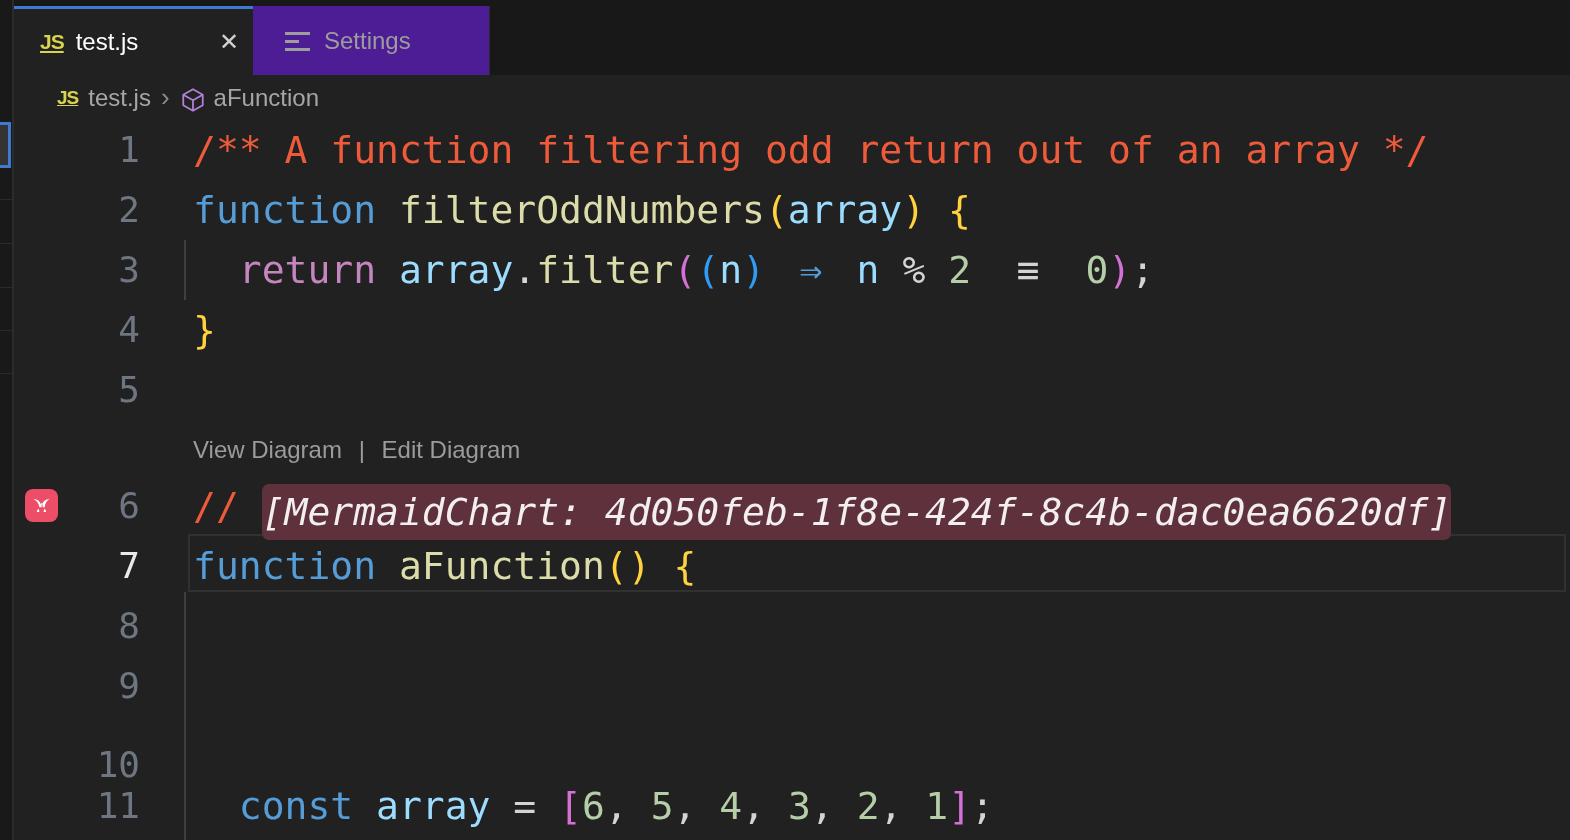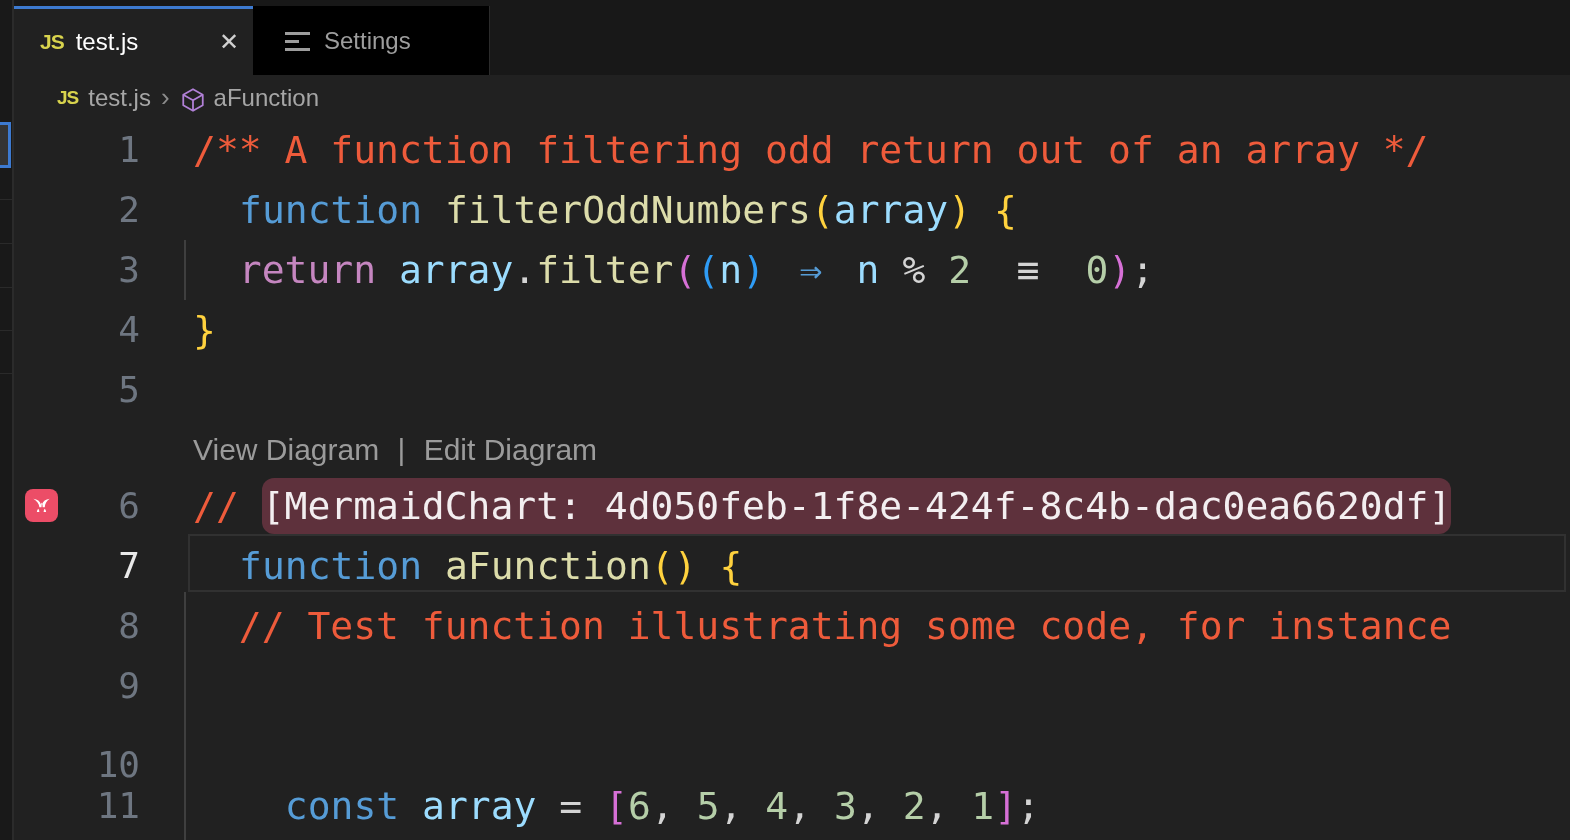--- a/index.html
+++ b/index.html
@@ -11,26 +11,26 @@
             background:#191919; border-right:2px solid #2b2b2b; z-index:5; }
   .sliver-sep { position:absolute; left:0; width:12px; height:1px; background:#2a2a2a; }
   .sliver-selected { position:absolute; left:-6px; top:122px; width:17px; height:46px;
                      background:#343434; border:3px solid var(--c-accent); }
 
   
   .tabbar { position:absolute; left:14px; top:0; right:0; height:75px; background:#181818; }
   .tab { position:absolute; top:6px; height:69px; display:flex; align-items:center; cursor:pointer; }
   .tab.active { left:0; width:239px; background:#212121; border-top:3px solid var(--c-accent);
                 color:#ffffff; }
-  .tab.inactive { left:239px; width:237px; background:#000000; color:#9d9d9d;
+  .tab.inactive { left:239px; width:237px; background:#4c1d95; color:#9d9d9d;
                   border-right:1px solid #2b2b2b; }
   .tab-label { font-size:24px; }
   .tab.active .tab-label { margin-left:12px; }
   .tab.inactive .tab-label { margin-left:14px; }
-  .js-badge { font-size:21px; font-weight:bold; color:var(--c-js); margin-left:26px; letter-spacing:-1px; }
+  .js-badge { font-size:21px; font-weight:bold; color:var(--c-js); margin-left:26px; letter-spacing:-1px;text-decoration:underline; }
   .close-x { position:absolute; right:14px; top:50%; transform:translateY(-50%);
              font-size:24px; color:#d0d0d0; line-height:1; cursor:pointer; }
   .settings-glyph { width:25px; height:20px; position:relative; margin-left:32px; }
   .settings-glyph i { position:absolute; left:0; height:3px; background:#9d9d9d; display:block; }
   .settings-glyph i:nth-child(1){ top:1px;  width:25px; }
   .settings-glyph i:nth-child(2){ top:9px;  width:14px; }
   .settings-glyph i:nth-child(3){ top:17px; width:25px; }
 
   
   .breadcrumbs { position:absolute; left:14px; top:75px; right:0; height:45px; background:#212121;
@@ -43,37 +43,37 @@
   
   .editor { position:absolute; left:14px; top:120px; right:0; bottom:0; background:#212121; }
   .code-row { position:absolute; left:0; right:0; height:60px; line-height:60px;
               font-family:"DejaVu Sans Mono", monospace; font-size:38px; white-space:pre; }
   .line-num { position:absolute; left:0; top:0; width:126px; text-align:right;
               color:var(--c-linenum); font-size:36px; cursor:pointer; }
   .line-num.active { color:#e9e9e9; }
   .code-text { position:absolute; left:179px; top:0; cursor:text; }
 
   .tok-comment { color:var(--c-comment); }
-  .tok-keyword { color:var(--c-keyword);margin-left:46px; }
+  .tok-keyword { color:var(--c-keyword); }
   .tok-control { color:var(--c-control); }
   .tok-func    { color:var(--c-func); }
   .tok-var     { color:var(--c-var); }
   .tok-num     { color:var(--c-num); }
   .tok-punct   { color:var(--c-punct); }
   .tok-b1      { color:var(--c-b1); }
   .tok-b2      { color:var(--c-b2); }
   .tok-b3      { color:var(--c-b3); }
   .tok-arrow   { color:var(--c-keyword); }
   .tok-hl { background:var(--c-hlbg); color:var(--c-hltext); display:inline-block;
-            height:56px; line-height:56px; vertical-align:top; margin-top:2px; border-radius:12px; }
+            height:56px; line-height:56px; vertical-align:top; margin-top:8px; border-radius:7px;font-style:italic; }
   .w2 { display:inline-block; width:2ch; text-align:center; }
   .w3 { display:inline-block; width:3ch; text-align:center; }
 
   .codelens { position:absolute; left:179px; top:304px; height:52px; line-height:52px;
-              color:var(--c-codelens); font-size:30px; }
+              color:var(--c-codelens); font-size:24px; }
   .codelens .lens-link { cursor:pointer; }
   .codelens .lens-div { margin:0 10px; }
 
   .indent-guide { position:absolute; width:2px; background:#3f3f3f; left:170px; }
   .guide-a { top:120px; height:60px; }
   .guide-b { top:472px; height:364px; }
 
   .cur-line-box { position:absolute; left:174px; top:414px; width:1378px; height:58px;
                   border:2px solid #313131; pointer-events:none; }
 
@@ -134,21 +134,21 @@
   </div>
 
   <div id="code-lines">
       <div class="code-row" style="top: 0px;"><div class="line-num">1</div><div class="code-text"><span class="tok-comment">/** A function filtering odd return out of an array */</span></div></div>
       <div class="code-row" style="top: 60px;"><div class="line-num">2</div><div class="code-text"><span class="tok-keyword">function</span><span class="tok-punct"> </span><span class="tok-func">filterOddNumbers</span><span class="tok-b1">(</span><span class="tok-var">array</span><span class="tok-b1">)</span><span class="tok-punct"> </span><span class="tok-b1">{</span></div></div>
       <div class="code-row" style="top: 120px;"><div class="line-num">3</div><div class="code-text"><span class="tok-punct">  </span><span class="tok-control">return</span><span class="tok-punct"> </span><span class="tok-var">array</span><span class="tok-punct">.</span><span class="tok-func">filter</span><span class="tok-b2">(</span><span class="tok-b3">(</span><span class="tok-var">n</span><span class="tok-b3">)</span><span class="tok-punct"> </span><span class="tok-arrow w2">⇒</span><span class="tok-punct"> </span><span class="tok-var">n</span><span class="tok-punct"> </span><span class="tok-punct">%</span><span class="tok-punct"> </span><span class="tok-num">2</span><span class="tok-punct"> </span><span class="tok-punct w3">≡</span><span class="tok-punct"> </span><span class="tok-num">0</span><span class="tok-b2">)</span><span class="tok-punct">;</span></div></div>
       <div class="code-row" style="top: 180px;"><div class="line-num">4</div><div class="code-text"><span class="tok-b1">}</span></div></div>
       <div class="code-row" style="top: 240px;"><div class="line-num">5</div><div class="code-text"></div></div>
       <div class="code-row" style="top: 356px;"><div class="line-num">6</div><div class="code-text"><span class="tok-comment">// </span><span class="tok-hl">[MermaidChart: 4d050feb-1f8e-424f-8c4b-dac0ea6620df]</span></div></div>
       <div class="code-row" style="top: 416px;"><div class="line-num active">7</div><div class="code-text"><span class="tok-keyword">function</span><span class="tok-punct"> </span><span class="tok-func">aFunction</span><span class="tok-b1">(</span><span class="tok-b1">)</span><span class="tok-punct"> </span><span class="tok-b1">{</span></div></div>
-      <div class="code-row" style="top: 476px;"><div class="line-num">8</div><div class="code-text"><span class="tok-punct">  </span><span class="tok-comment">// Test function illustrating some code, for instance</span></div></div>
+      <div class="code-row" style="top: 476px;"><div class="line-num">8</div></div>
       <div class="code-row" style="top: 536px;"><div class="line-num">9</div></div>
       <div class="code-row" style="top: 615px;"><div class="line-num">10</div><div class="code-text"></div></div>
       <div class="code-row" style="top: 656px;"><div class="line-num">11</div><div class="code-text"><span class="tok-punct">  </span><span class="tok-keyword">const</span><span class="tok-punct"> </span><span class="tok-var">array</span><span class="tok-punct"> </span><span class="tok-punct">=</span><span class="tok-punct"> </span><span class="tok-b2">[</span><span class="tok-num">6</span><span class="tok-punct">, </span><span class="tok-num">5</span><span class="tok-punct">, </span><span class="tok-num">4</span><span class="tok-punct">, </span><span class="tok-num">3</span><span class="tok-punct">, </span><span class="tok-num">2</span><span class="tok-punct">, </span><span class="tok-num">1</span><span class="tok-b2">]</span><span class="tok-punct">;</span></div></div>
     </div>
 </div>
 
 <div class="mermaid-gutter">
   <svg width="23" height="23" viewBox="0 0 24 24">
     <path fill="#ffffff" d="M3.5 5c4.2.6 7 2.6 7.9 5.9.2-.9.4-1.6.6-2.1.2.5.4 1.2.6 2.1C13.5 7.6 16.3 5.6 20.5 5c-3.2 2.3-4.9 5.1-5.1 8.8h-2.2c0-1.6-.2-3-.6-4.3-.4 1.3-.6 2.7-.6 4.3H9.8C9.6 10.1 7 7.3 3.5 5z"></path>
     <path fill="#ffffff" d="M8.6 15.5c.9 1.2 1.2 2.2 1.1 3.4H7.2c.1-1.4.5-2.5 1.4-3.4zM15.4 15.5c-.9 1.2-1.2 2.2-1.1 3.4h2.5c-.1-1.4-.5-2.5-1.4-3.4z"></path>

